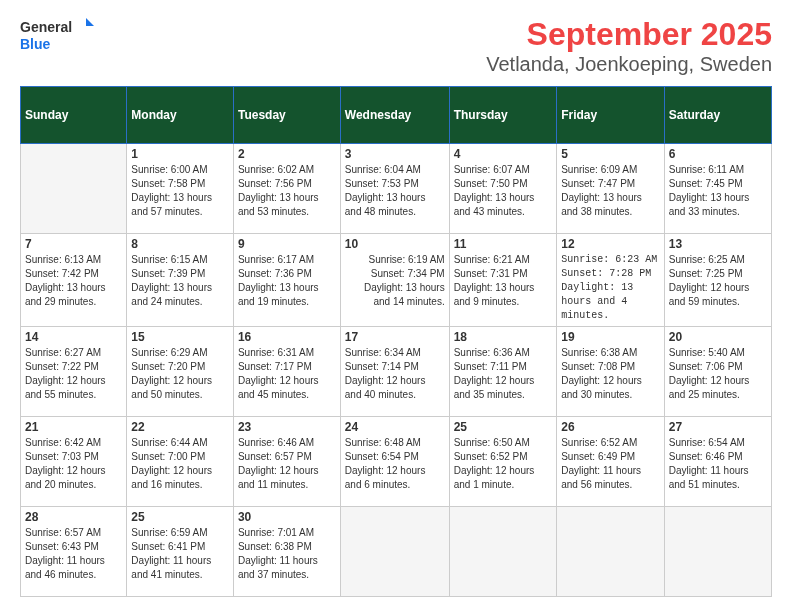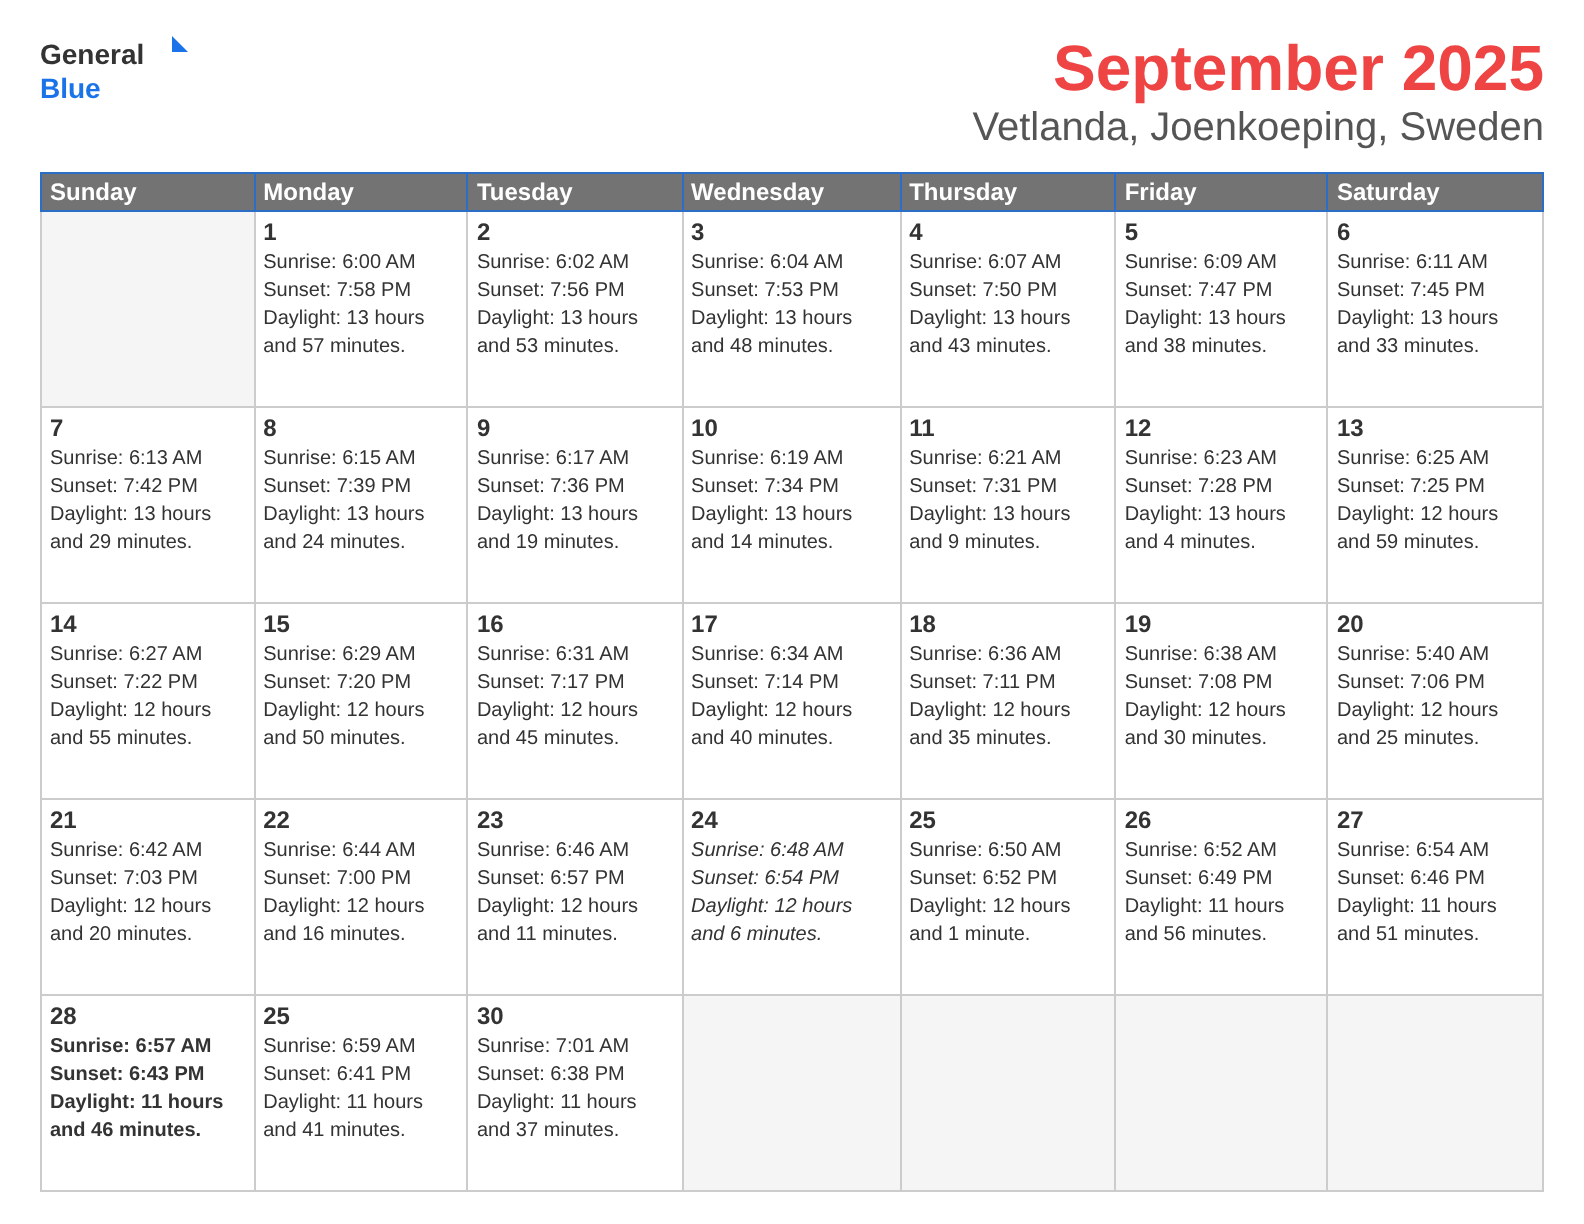--- a/index.html
+++ b/index.html
@@ -39,23 +39,23 @@
       font-size: 20px;
       color: #555;
     }
     .calendar {
       width: 100%;
       border-collapse: collapse;
       flex: 1;
       font-size: 11px;
     }
     .calendar thead tr th {
-      background-color: #737373;
+      background-color: #14532d;
       color: #fff;
-      padding: 2px 4px;
+      padding: 21px 4px;
       text-align: left;
       font-size: 12px;
       font-weight: bold;
       border: 1px solid #2a6ec7;
     }
     .calendar tbody tr td {
       border: 1px solid #ccc;
       vertical-align: top;
       padding: 3px 4px;
       width: 113px;
@@ -162,33 +162,33 @@
 Daylight: 13 hours and 24 minutes.</div>
           </td>
           <td>
             <span class="day-number">9</span>
             <div class="day-detail" style="white-space: pre-line;">Sunrise: 6:17 AM
 Sunset: 7:36 PM
 Daylight: 13 hours and 19 minutes.</div>
           </td>
           <td>
             <span class="day-number">10</span>
-            <div class="day-detail" style="white-space: pre-line;">Sunrise: 6:19 AM
+            <div class="day-detail" style="white-space: pre-line; text-align: right;">Sunrise: 6:19 AM
 Sunset: 7:34 PM
 Daylight: 13 hours and 14 minutes.</div>
           </td>
           <td>
             <span class="day-number">11</span>
             <div class="day-detail" style="white-space: pre-line;">Sunrise: 6:21 AM
 Sunset: 7:31 PM
 Daylight: 13 hours and 9 minutes.</div>
           </td>
           <td>
             <span class="day-number">12</span>
-            <div class="day-detail" style="white-space: pre-line;">Sunrise: 6:23 AM
+            <div class="day-detail" style="white-space: pre-line; font-family: Liberation Mono, monospace;">Sunrise: 6:23 AM
 Sunset: 7:28 PM
 Daylight: 13 hours and 4 minutes.</div>
           </td>
           <td>
             <span class="day-number">13</span>
             <div class="day-detail" style="white-space: pre-line;">Sunrise: 6:25 AM
 Sunset: 7:25 PM
 Daylight: 12 hours and 59 minutes.</div>
           </td>
         </tr>
@@ -250,21 +250,21 @@
 Daylight: 12 hours and 16 minutes.</div>
           </td>
           <td>
             <span class="day-number">23</span>
             <div class="day-detail" style="white-space: pre-line;">Sunrise: 6:46 AM
 Sunset: 6:57 PM
 Daylight: 12 hours and 11 minutes.</div>
           </td>
           <td>
             <span class="day-number">24</span>
-            <div class="day-detail" style="white-space: pre-line; font-style: italic;">Sunrise: 6:48 AM
+            <div class="day-detail" style="white-space: pre-line;">Sunrise: 6:48 AM
 Sunset: 6:54 PM
 Daylight: 12 hours and 6 minutes.</div>
           </td>
           <td>
             <span class="day-number">25</span>
             <div class="day-detail" style="white-space: pre-line;">Sunrise: 6:50 AM
 Sunset: 6:52 PM
 Daylight: 12 hours and 1 minute.</div>
           </td>
           <td>
@@ -276,21 +276,21 @@
           <td>
             <span class="day-number">27</span>
             <div class="day-detail" style="white-space: pre-line;">Sunrise: 6:54 AM
 Sunset: 6:46 PM
 Daylight: 11 hours and 51 minutes.</div>
           </td>
         </tr>
         <tr>
           <td>
             <span class="day-number">28</span>
-            <div class="day-detail" style="white-space: pre-line; font-weight: bold;">Sunrise: 6:57 AM
+            <div class="day-detail" style="white-space: pre-line;">Sunrise: 6:57 AM
 Sunset: 6:43 PM
 Daylight: 11 hours and 46 minutes.</div>
           </td>
           <td>
             <span class="day-number">25</span>
             <div class="day-detail" style="white-space: pre-line;">Sunrise: 6:59 AM
 Sunset: 6:41 PM
 Daylight: 11 hours and 41 minutes.</div>
           </td>
           <td>

